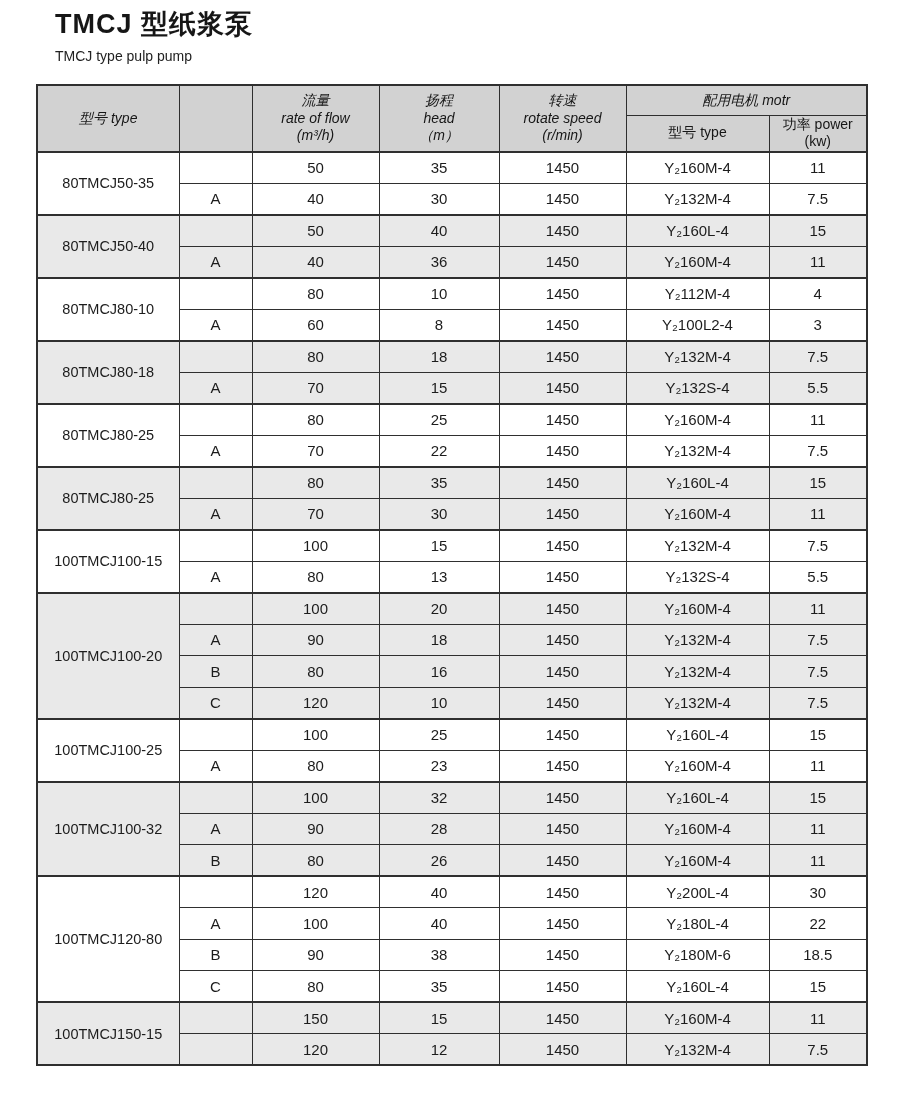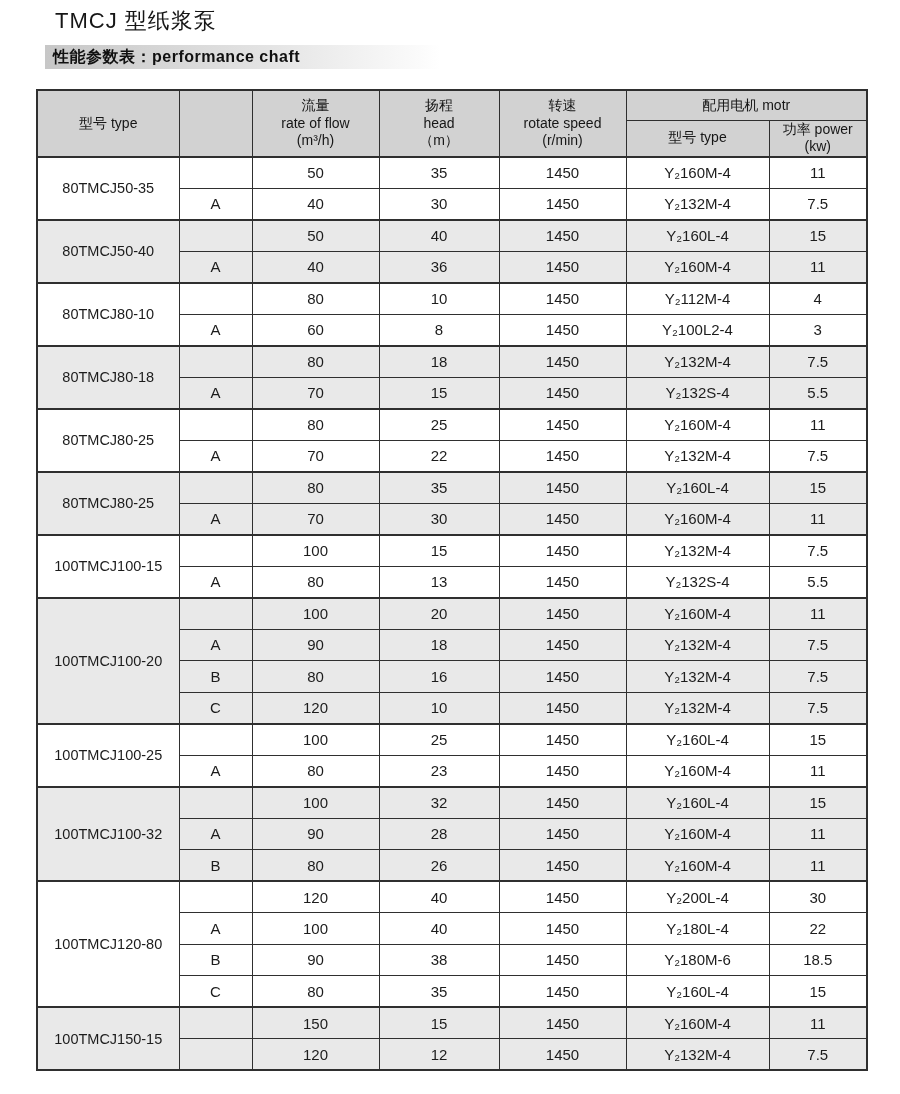--- a/index.html
+++ b/index.html
@@ -17,22 +17,22 @@
   }
   .page {
     width: 900px;
     height: 1094px;
     position: relative;
     background: #ffffff;
     overflow: hidden;
   }
   .page-title {
     margin: 6px 0 0 55px;
-    font-size: 22px;
-    font-weight: 400;
+    font-size: 27px;
+    font-weight: 700;
     letter-spacing: 1px;
     color: #161616;
   }
   .page-subtitle {
     margin: 6px 0 0 55px;
     font-size: 14px;
     font-weight: 400;
     color: #222222;
   }
   .section-bar {
@@ -70,35 +70,35 @@
     padding: 0 2px;
   }
   .perf-table thead th {
     background: var(--header-bg);
     font-size: 14px;
     line-height: 1.25;
     white-space: pre-line;
     font-weight: 400;
     color: #161616;
   }
-  .perf-table thead tr.h1 th { height: 30px; }
+  .perf-table thead tr.h1 th { height: 30px; font-style: italic; }
   .perf-table thead tr.h1 th[rowspan] { height: 65px; }
   .perf-table thead tr.h2 th { height: 35px; }
   .perf-table tbody td { height: 31.5px; background: #ffffff; }
   .perf-table tbody tr.shaded td { background: var(--shaded-bg); }
   .perf-table tbody tr.group-start td { border-top: 2px solid var(--border-color); }
   .perf-table td.model-cell { font-size: 14.5px; text-align: center; }
 </style>
 </head>
 <body>
 
 <div class="page">
 
   <h1 class="page-title">TMCJ 型纸浆泵</h1>
-  <div class="section-bar">性能参数表：performance chaft</div>
+  <div class="page-subtitle">TMCJ type pulp pump</div>
 
   <table class="perf-table">
     <colgroup>
       <col class="c-model">
         <col class="c-var">
         <col class="c-flow">
         <col class="c-head">
       <col class="c-speed">
         <col class="c-motor">
         <col class="c-power">

